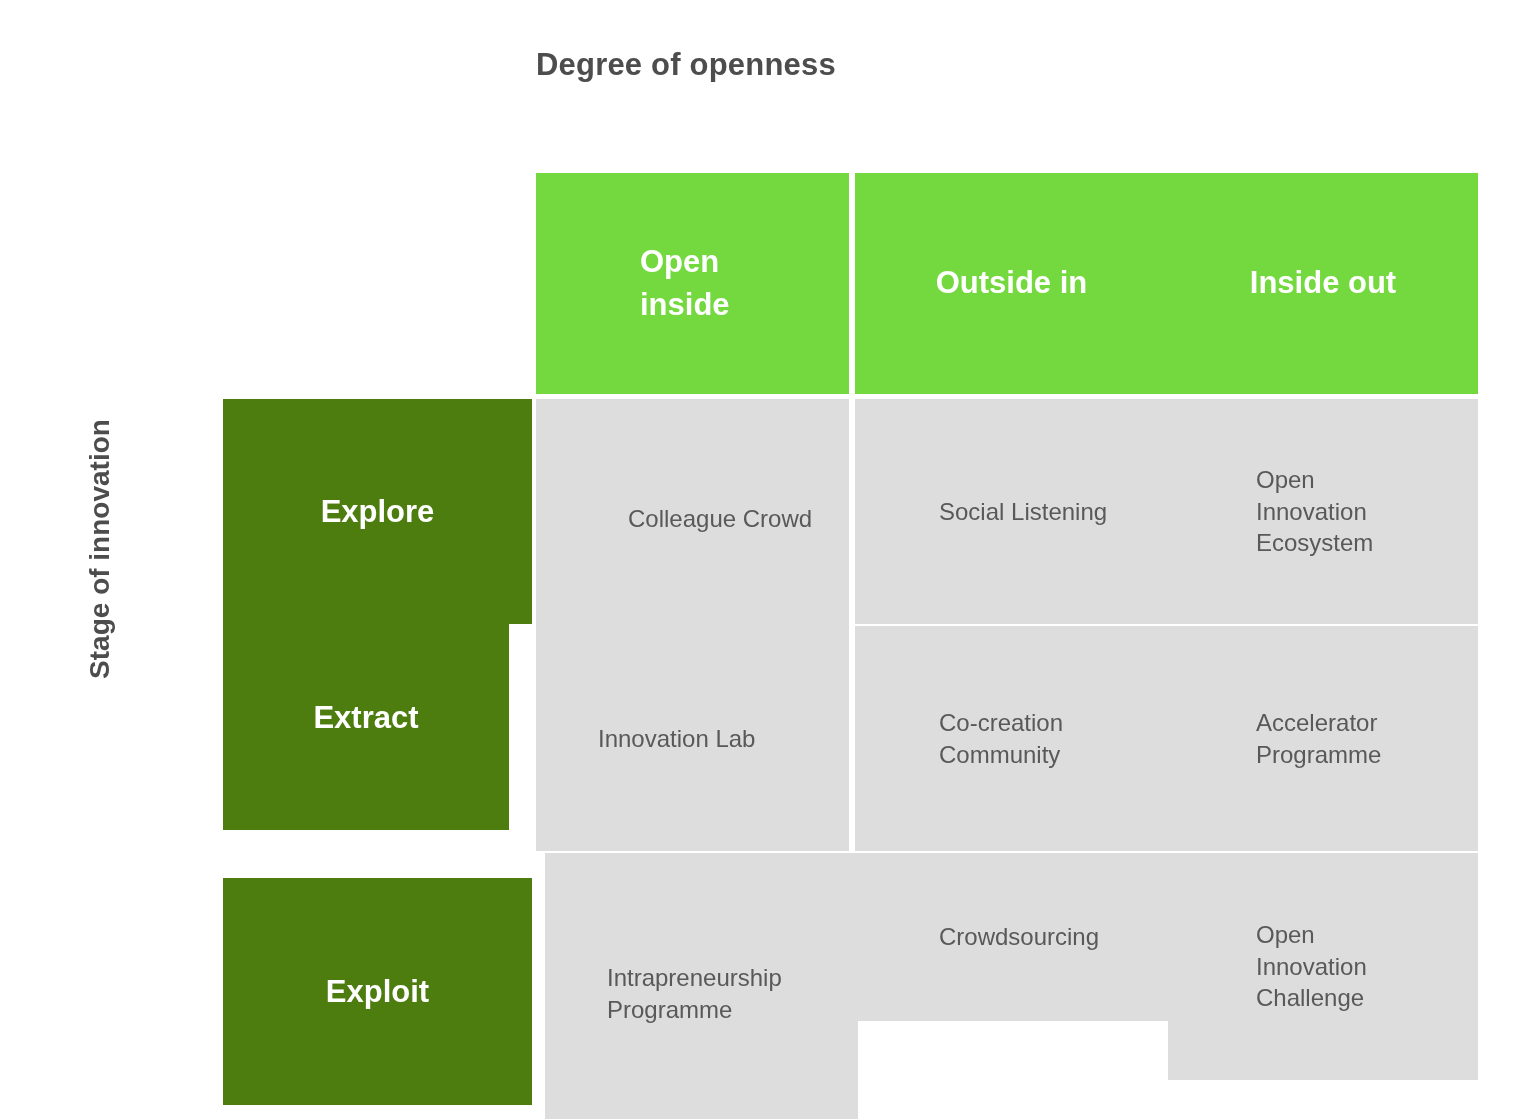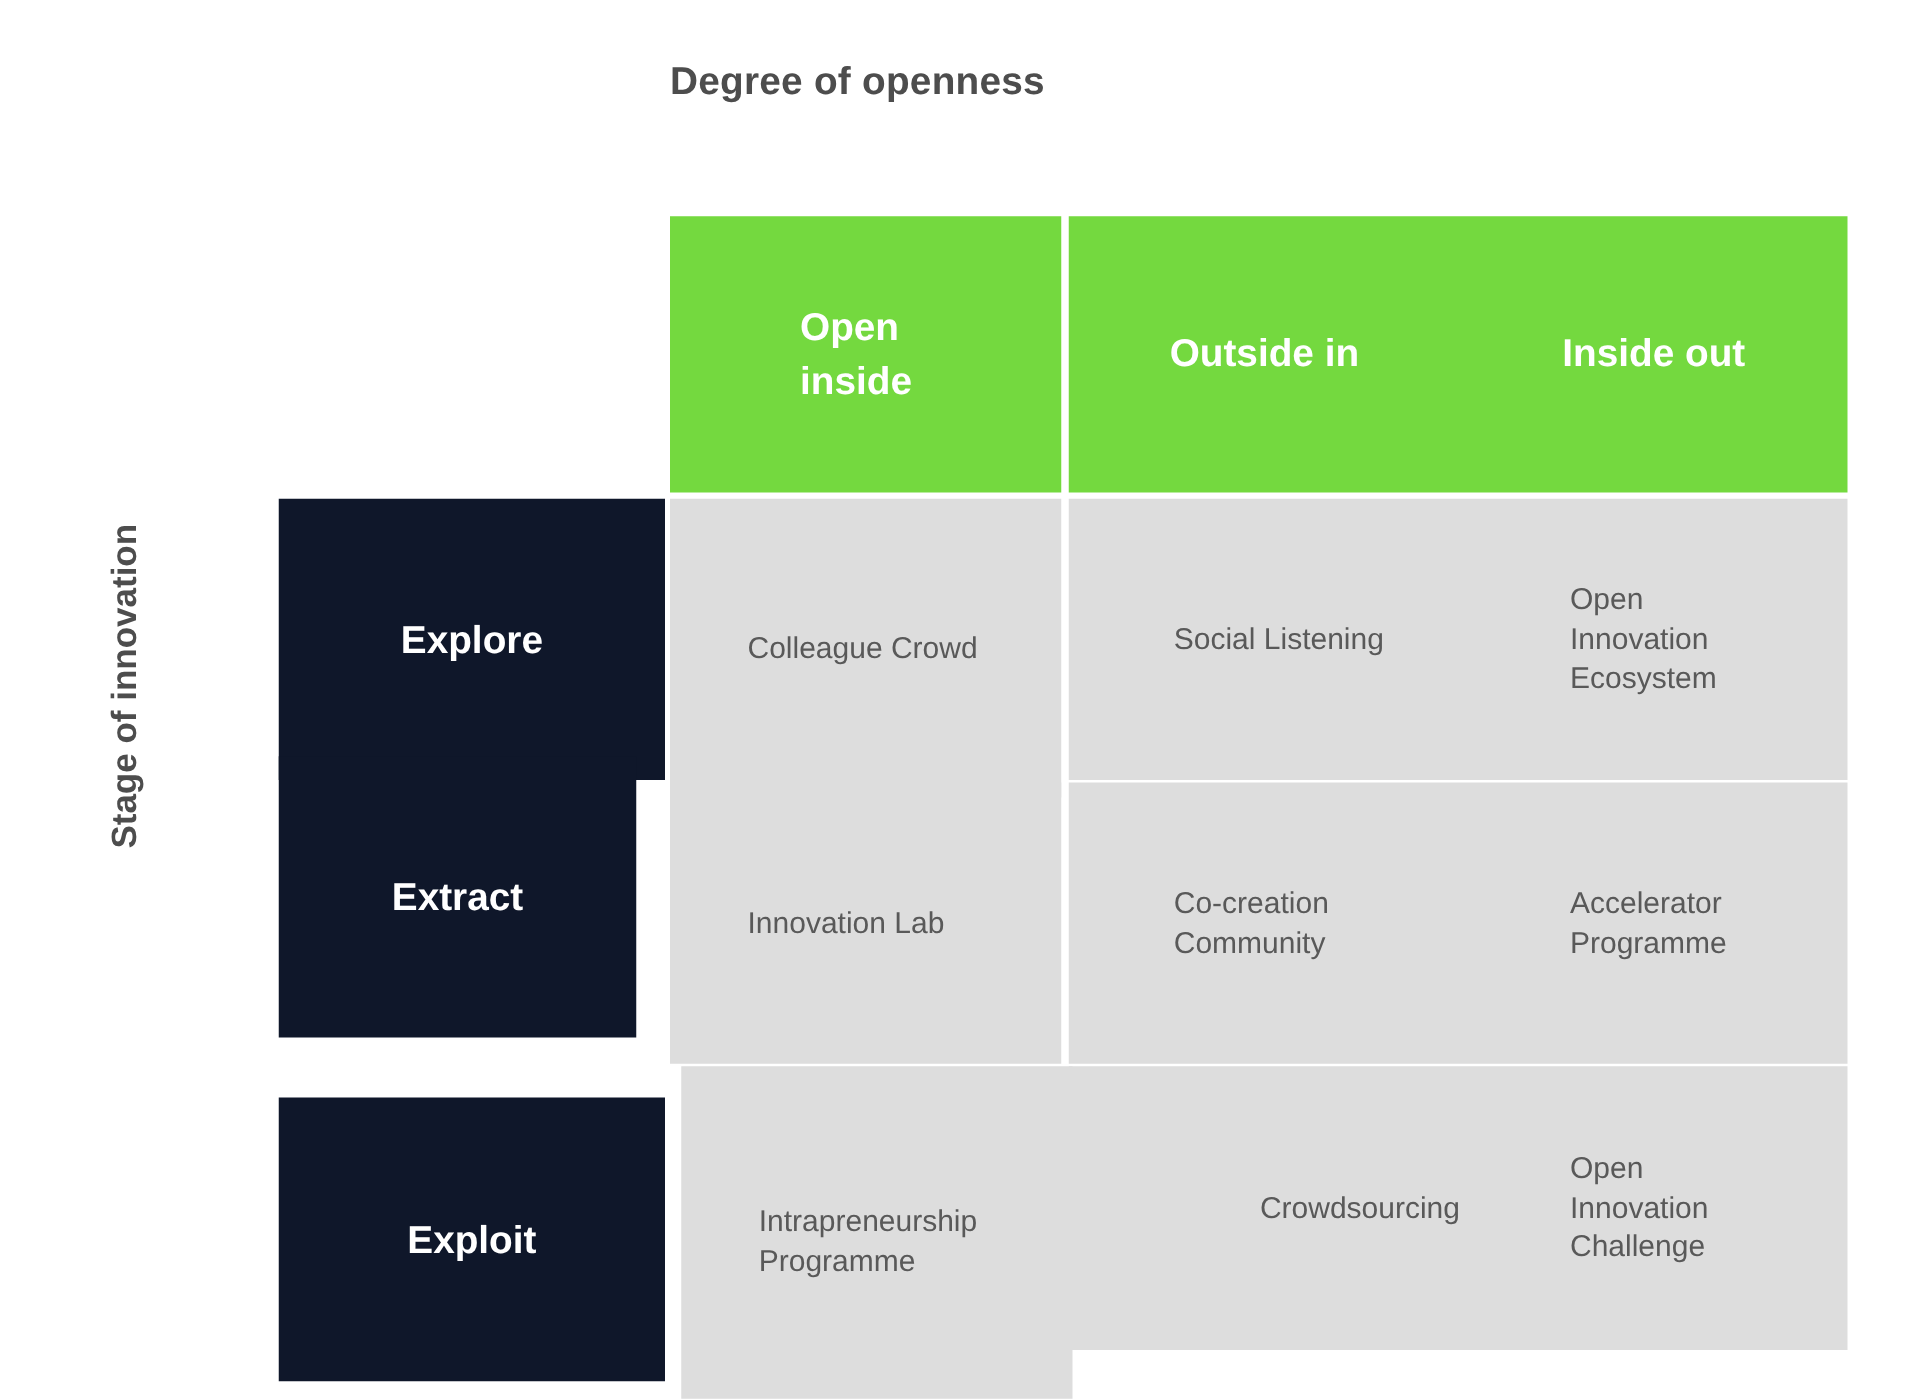--- a/index.html
+++ b/index.html
@@ -73,21 +73,21 @@
     justify-content: flex-start;
     padding-left: 104px;
   }
   .col-header.ch-center {
     justify-content: center;
     padding: 0 12px;
     text-align: center;
   }
 
   .row-header {
-    background: #0f172a;
+    background: #4d7c0f;
     color: #ffffff;
     font-size: 31px;
     font-weight: bold;
     display: flex;
     align-items: center;
     justify-content: center;
     text-align: center;
   }
 
   .body-cell {
@@ -122,21 +122,21 @@
   <div class="cell col-header ch-center" style="left:632px; top:0px; width:313px; height:221px;">Outside in</div>
 
   <div class="cell col-header ch-center" style="left:945px; top:0px; width:310px; height:221px;">Inside out</div>
 
   <div class="cell row-header" style="left:0px; top:226px; width:309px; height:225px;">Explore</div>
 
   <div class="cell row-header" style="left:0px; top:432px; width:286px; height:225px;">Extract</div>
 
   <div class="cell row-header" style="left:0px; top:680px; width:309px; height:227px;margin-top:25px;">Exploit</div>
 
-  <div class="cell body-cell bc-c0" style="left:313px; top:226px; width:313px; height:239px;">
+  <div class="cell body-cell bc-c0" style="left:313px; top:226px; width:313px; height:239px;padding-left:30px;">
     <span class="cell-text">Colleague Crowd</span>
   </div>
   <div class="cell body-cell bc-c1" style="left:632px; top:226px; width:313px; height:225px;">
     <span class="cell-text">Social Listening</span>
   </div>
   <div class="cell body-cell bc-c2" style="left:945px; top:226px; width:310px; height:225px;">
     <span class="cell-text">Open<br>Innovation<br>Ecosystem</span>
   </div>
 
   <div class="cell body-cell bc-c0" style="left:313px; top:453px; width:313px; height:225px;">
@@ -145,20 +145,20 @@
   <div class="cell body-cell bc-c1" style="left:632px; top:453px; width:313px; height:225px;">
     <span class="cell-text">Co-creation<br>Community</span>
   </div>
   <div class="cell body-cell bc-c2" style="left:945px; top:453px; width:310px; height:225px;">
     <span class="cell-text">Accelerator<br>Programme</span>
   </div>
 
   <div class="cell body-cell bc-c0" style="left:322px; top:680px; width:313px; height:281px;">
     <span class="cell-text">Intrapreneurship<br>Programme</span>
   </div>
-  <div class="cell body-cell bc-c1" style="left:632px; top:680px; width:313px; height:227px;text-align:right;">
+  <div class="cell body-cell bc-c1" style="left:632px; top:680px; width:313px; height:168px;">
     <span class="cell-text">Crowdsourcing</span>
   </div>
   <div class="cell body-cell bc-c2" style="left:945px; top:680px; width:310px; height:227px;">
     <span class="cell-text">Open<br>Innovation<br>Challenge</span>
   </div>
 
 </div>
 
 </body></html>

